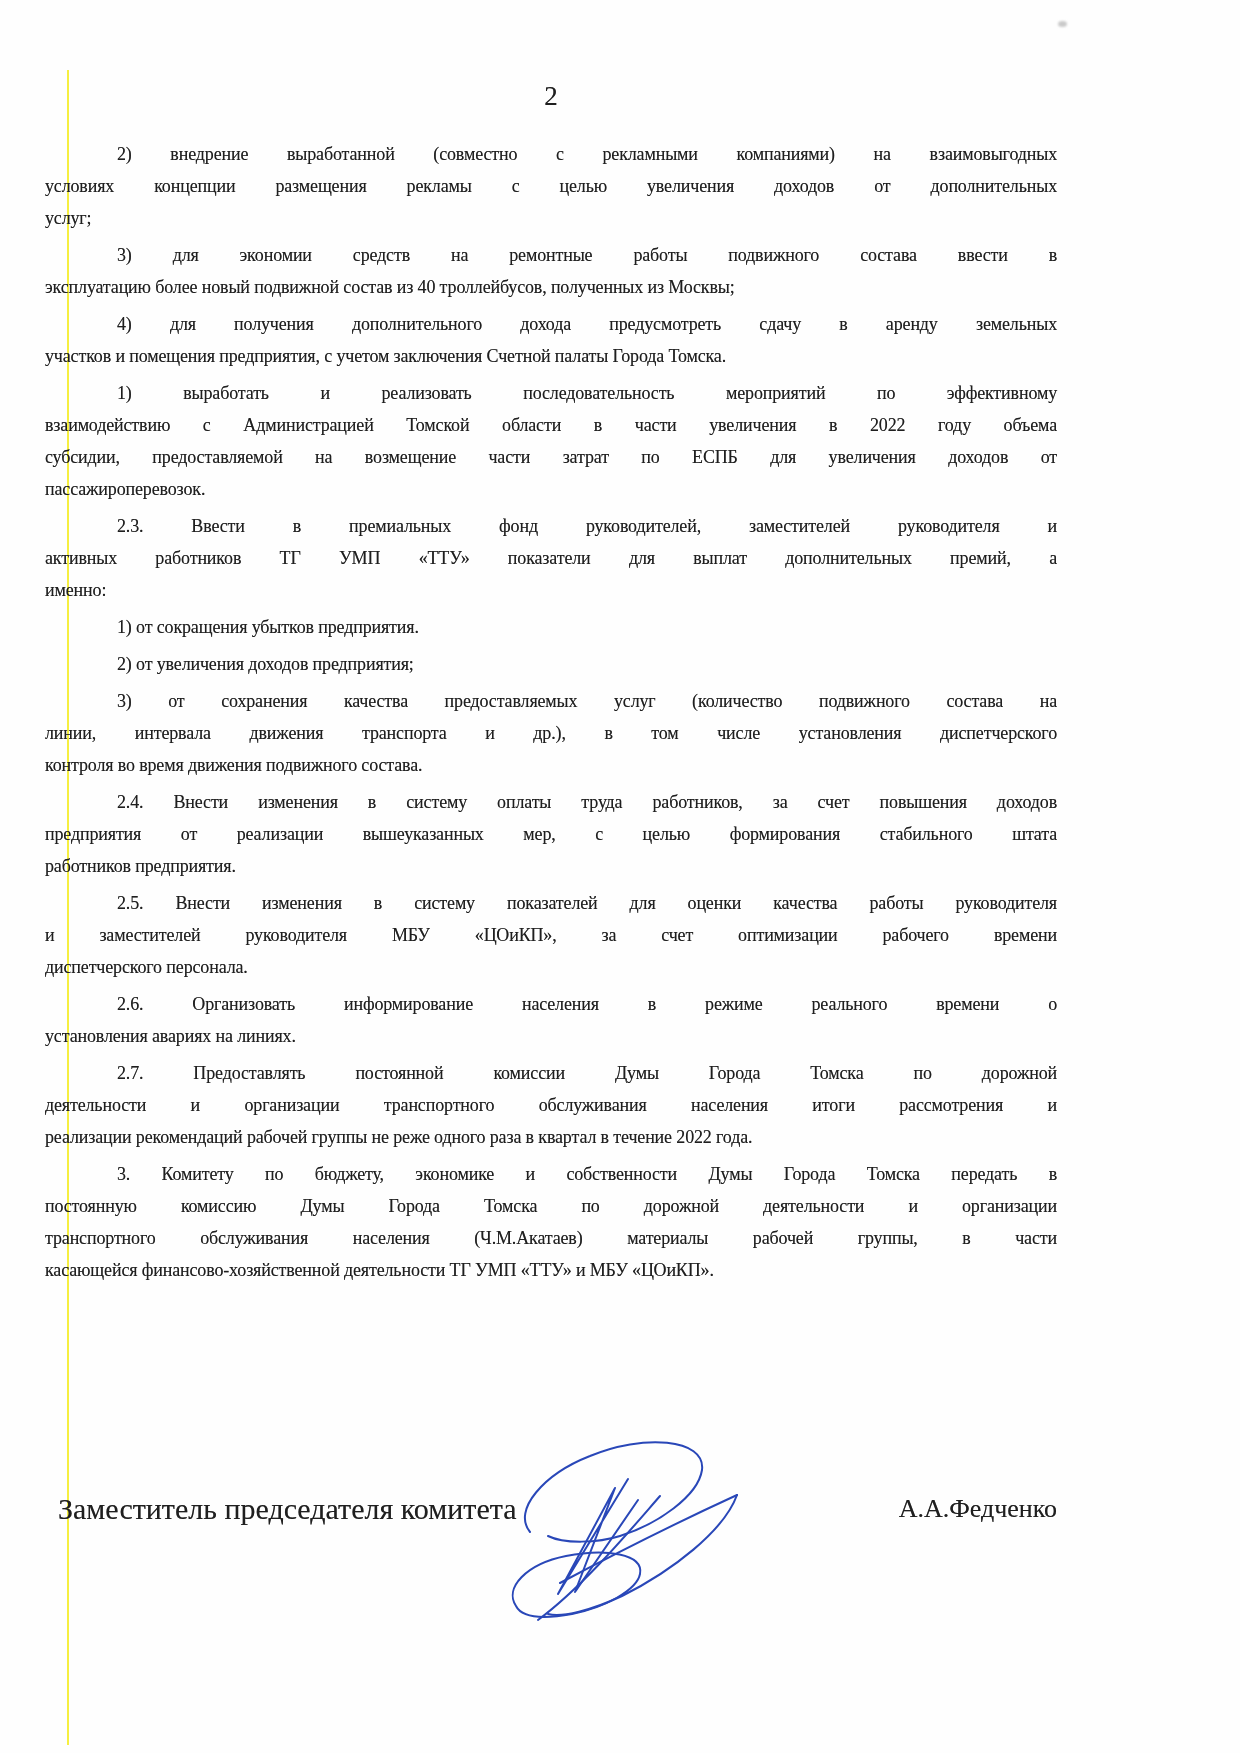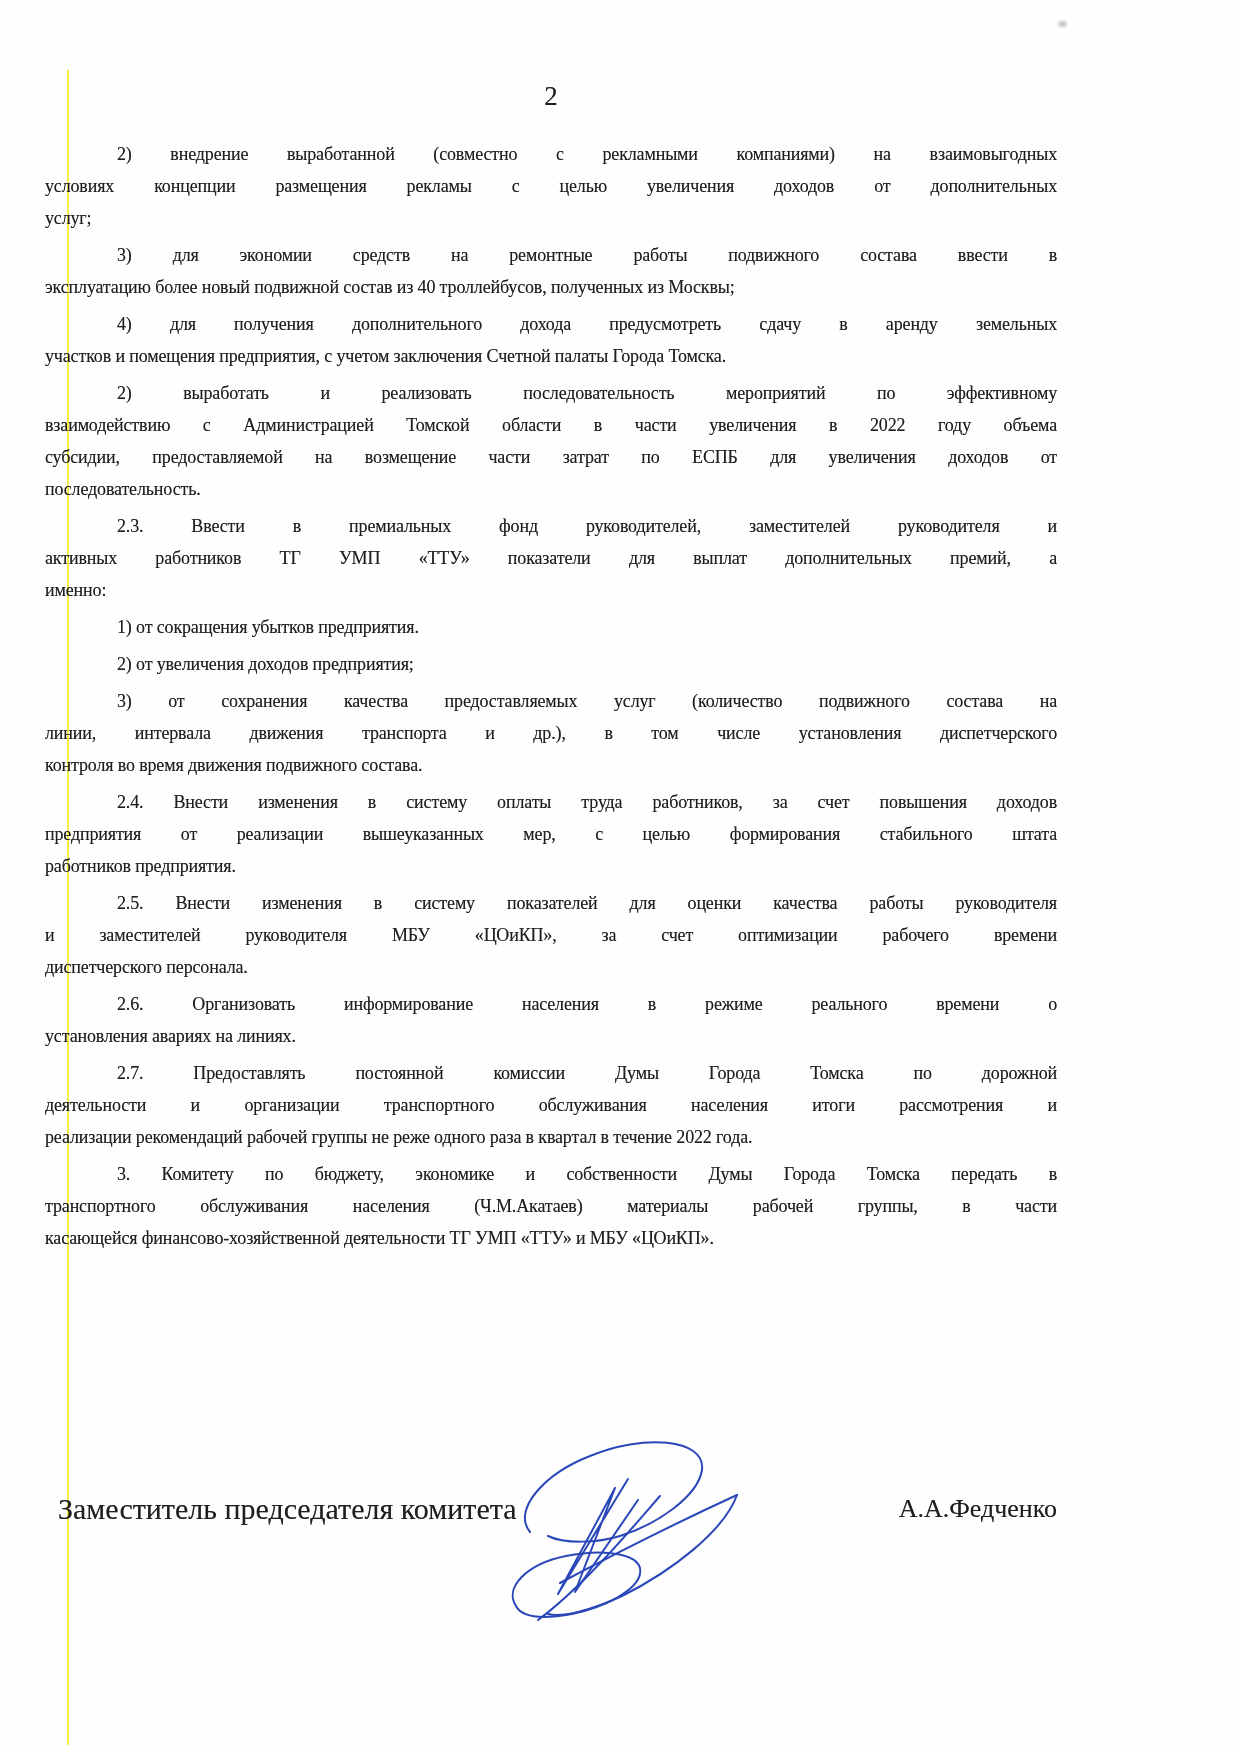--- a/index.html
+++ b/index.html
@@ -83,24 +83,24 @@
       </div>
       <div class="paragraph">
         <div class="line pfirst">3) для экономии средств на ремонтные работы подвижного состава ввести в</div>
         <div class="line plast">эксплуатацию более новый подвижной состав из 40 троллейбусов, полученных из Москвы;</div>
       </div>
       <div class="paragraph">
         <div class="line pfirst">4) для получения дополнительного дохода предусмотреть сдачу в аренду земельных</div>
         <div class="line plast">участков и помещения предприятия, с учетом заключения Счетной палаты Города Томска.</div>
       </div>
       <div class="paragraph">
-        <div class="line pfirst">2) выработать и реализовать последовательность мероприятий по эффективному</div>
+        <div class="line pfirst">1) выработать и реализовать последовательность мероприятий по эффективному</div>
         <div class="line">взаимодействию с Администрацией Томской области в части увеличения в 2022 году объема</div>
         <div class="line">субсидии, предоставляемой на возмещение части затрат по ЕСПБ для увеличения доходов от</div>
-        <div class="line plast">последовательность.</div>
+        <div class="line plast">пассажироперевозок.</div>
       </div>
       <div class="paragraph">
         <div class="line pfirst">2.3. Ввести в премиальных фонд руководителей, заместителей руководителя и</div>
         <div class="line">активных работников ТГ УМП «ТТУ» показатели для выплат дополнительных премий, а</div>
         <div class="line plast">именно:</div>
       </div>
       <div class="paragraph">
         <div class="line pfirst plast">1) от сокращения убытков предприятия.</div>
       </div>
       <div class="paragraph">
@@ -125,20 +125,21 @@
         <div class="line pfirst">2.6. Организовать информирование населения в режиме реального времени о</div>
         <div class="line plast">установления авариях на линиях.</div>
       </div>
       <div class="paragraph">
         <div class="line pfirst">2.7. Предоставлять постоянной комиссии Думы Города Томска по дорожной</div>
         <div class="line">деятельности и организации транспортного обслуживания населения итоги рассмотрения и</div>
         <div class="line plast">реализации рекомендаций рабочей группы не реже одного раза в квартал в течение 2022 года.</div>
       </div>
       <div class="paragraph">
         <div class="line pfirst">3. Комитету по бюджету, экономике и собственности Думы Города Томска передать в</div>
+        <div class="line">постоянную комиссию Думы Города Томска по дорожной деятельности и организации</div>
         <div class="line">транспортного обслуживания населения (Ч.М.Акатаев) материалы рабочей группы, в части</div>
         <div class="line plast">касающейся финансово-хозяйственной деятельности ТГ УМП «ТТУ» и МБУ «ЦОиКП».</div>
       </div>
     </div>
 
   <div class="sig-label-left">Заместитель председателя комитета</div>
 
   <svg class="signature-svg" viewBox="0 0 260 200" xmlns="http://www.w3.org/2000/svg">
 
     <path d="M 38,96 C 20,74 52,38 98,20 C 150,-2 214,2 210,34 C 206,60 166,88 128,100 C 106,107 72,108 56,100" style="stroke: rgb(41, 71, 184);"></path>

